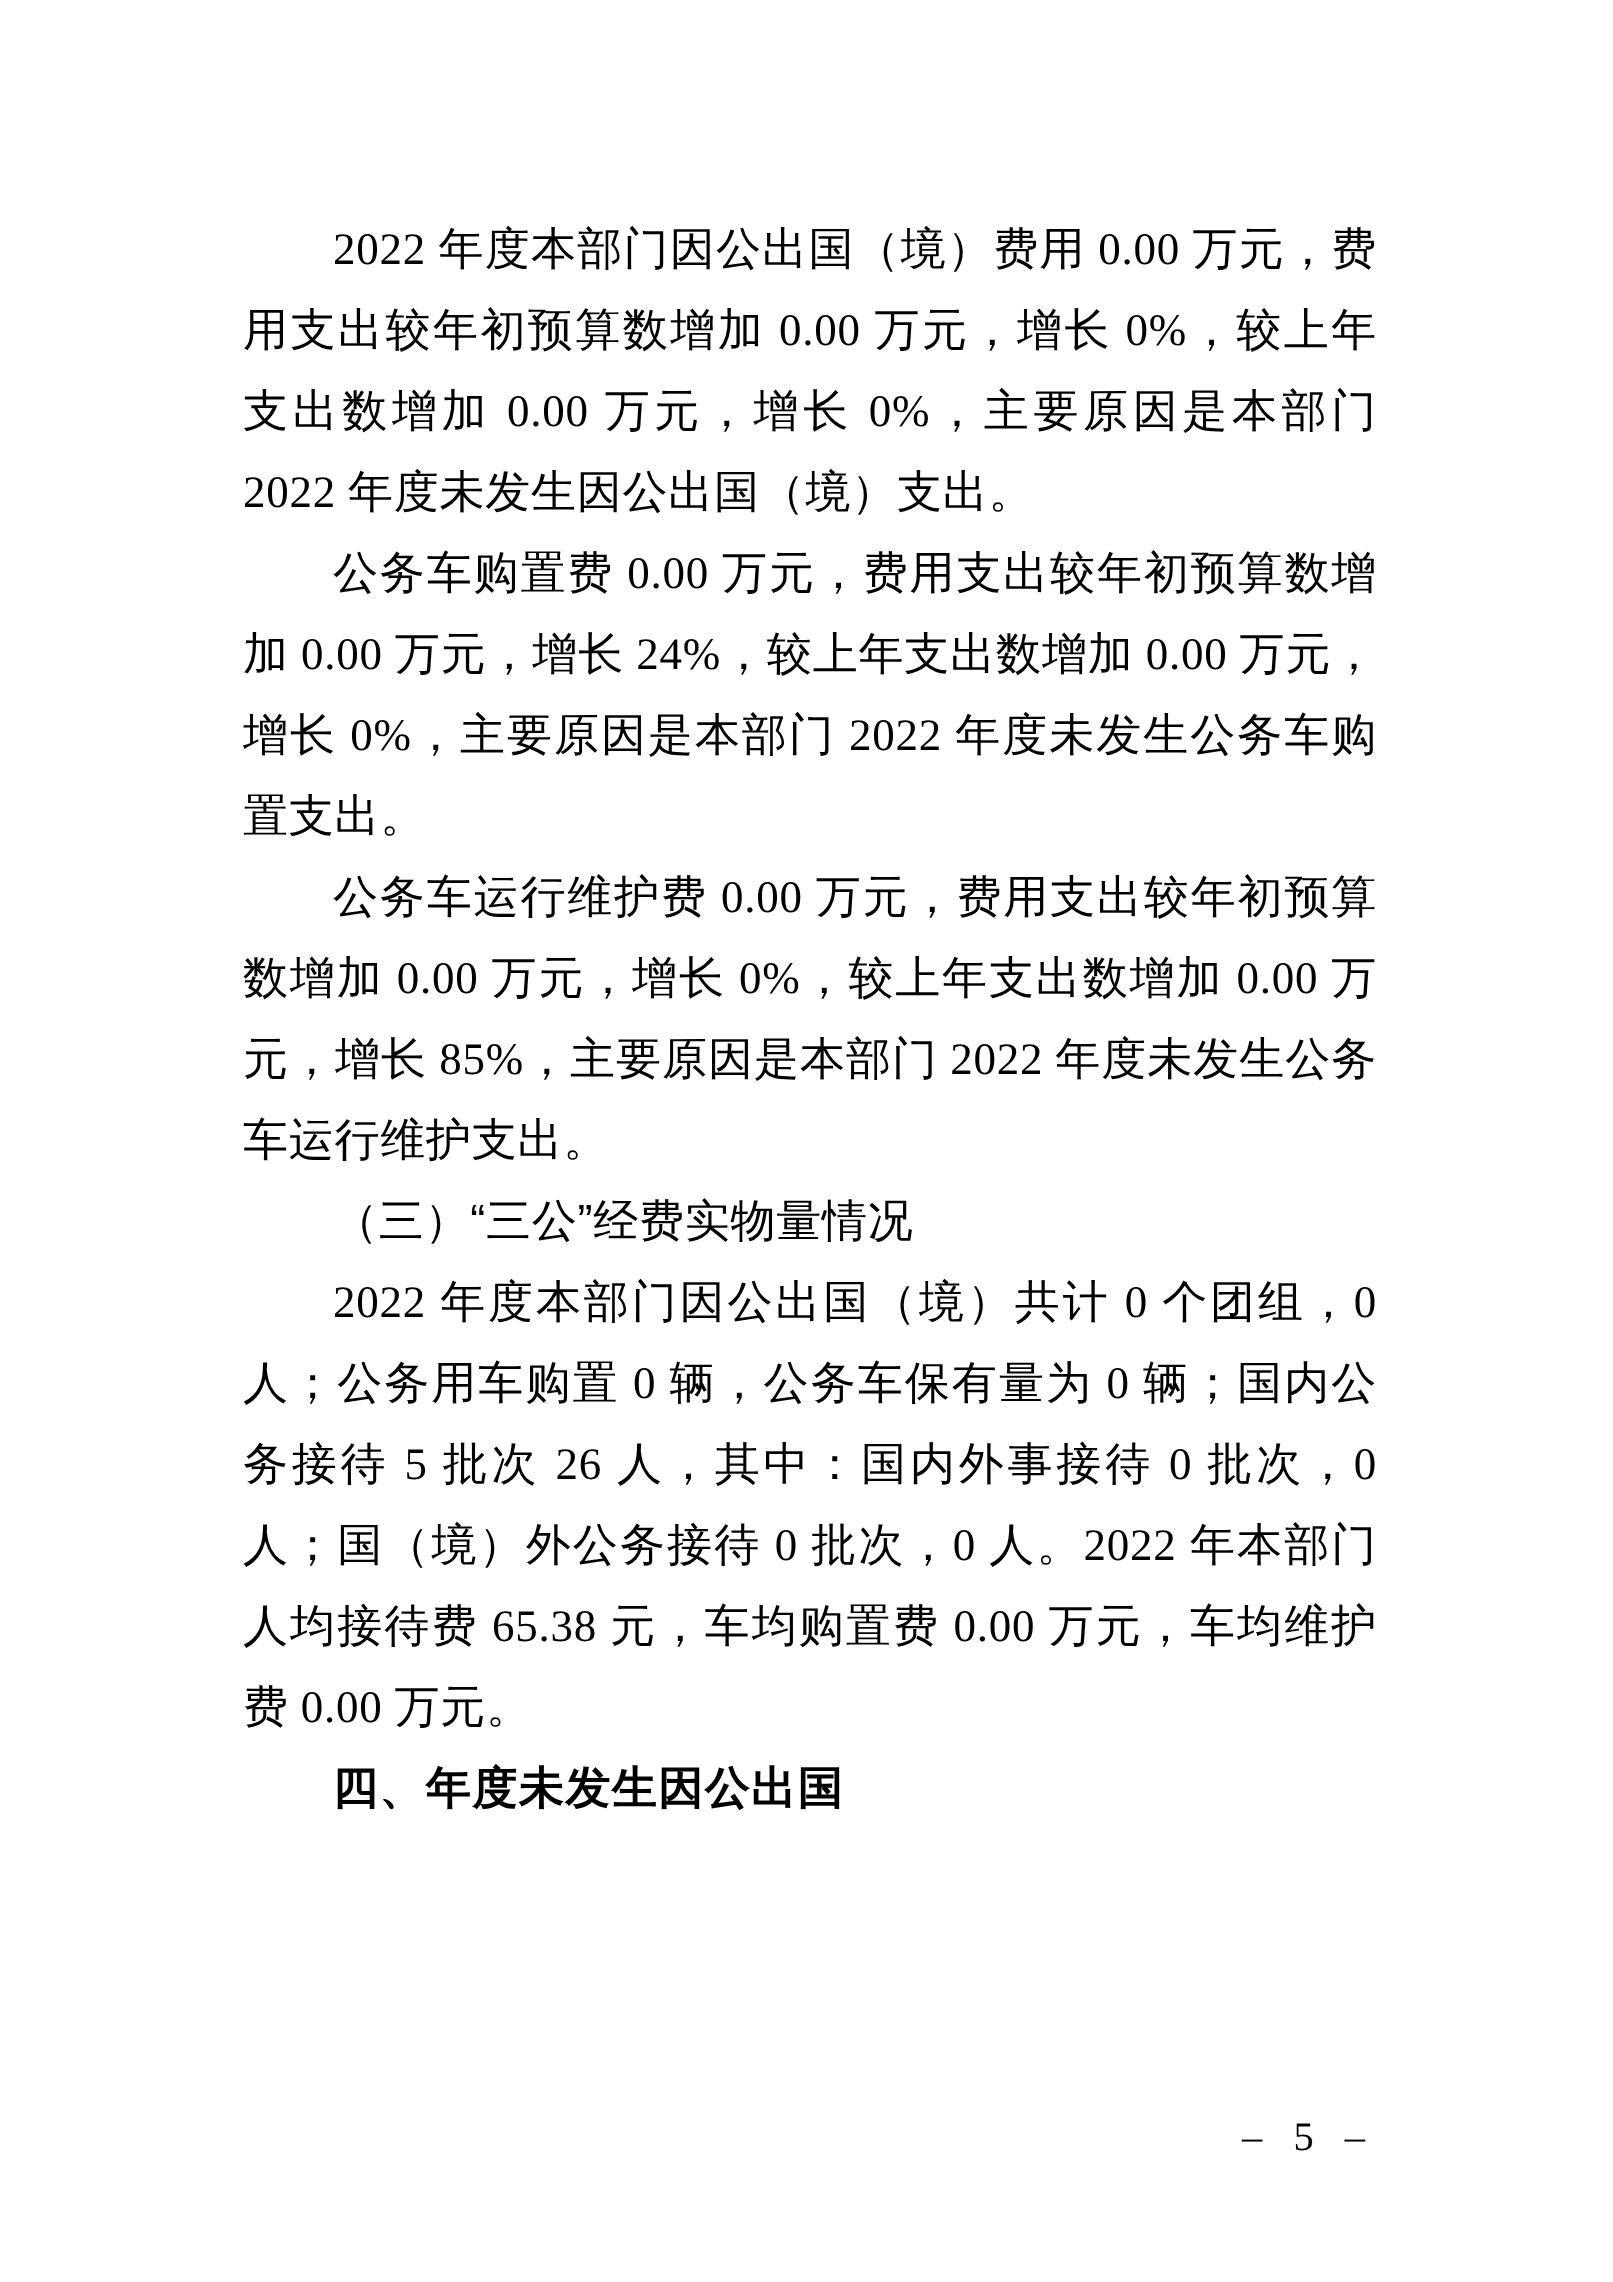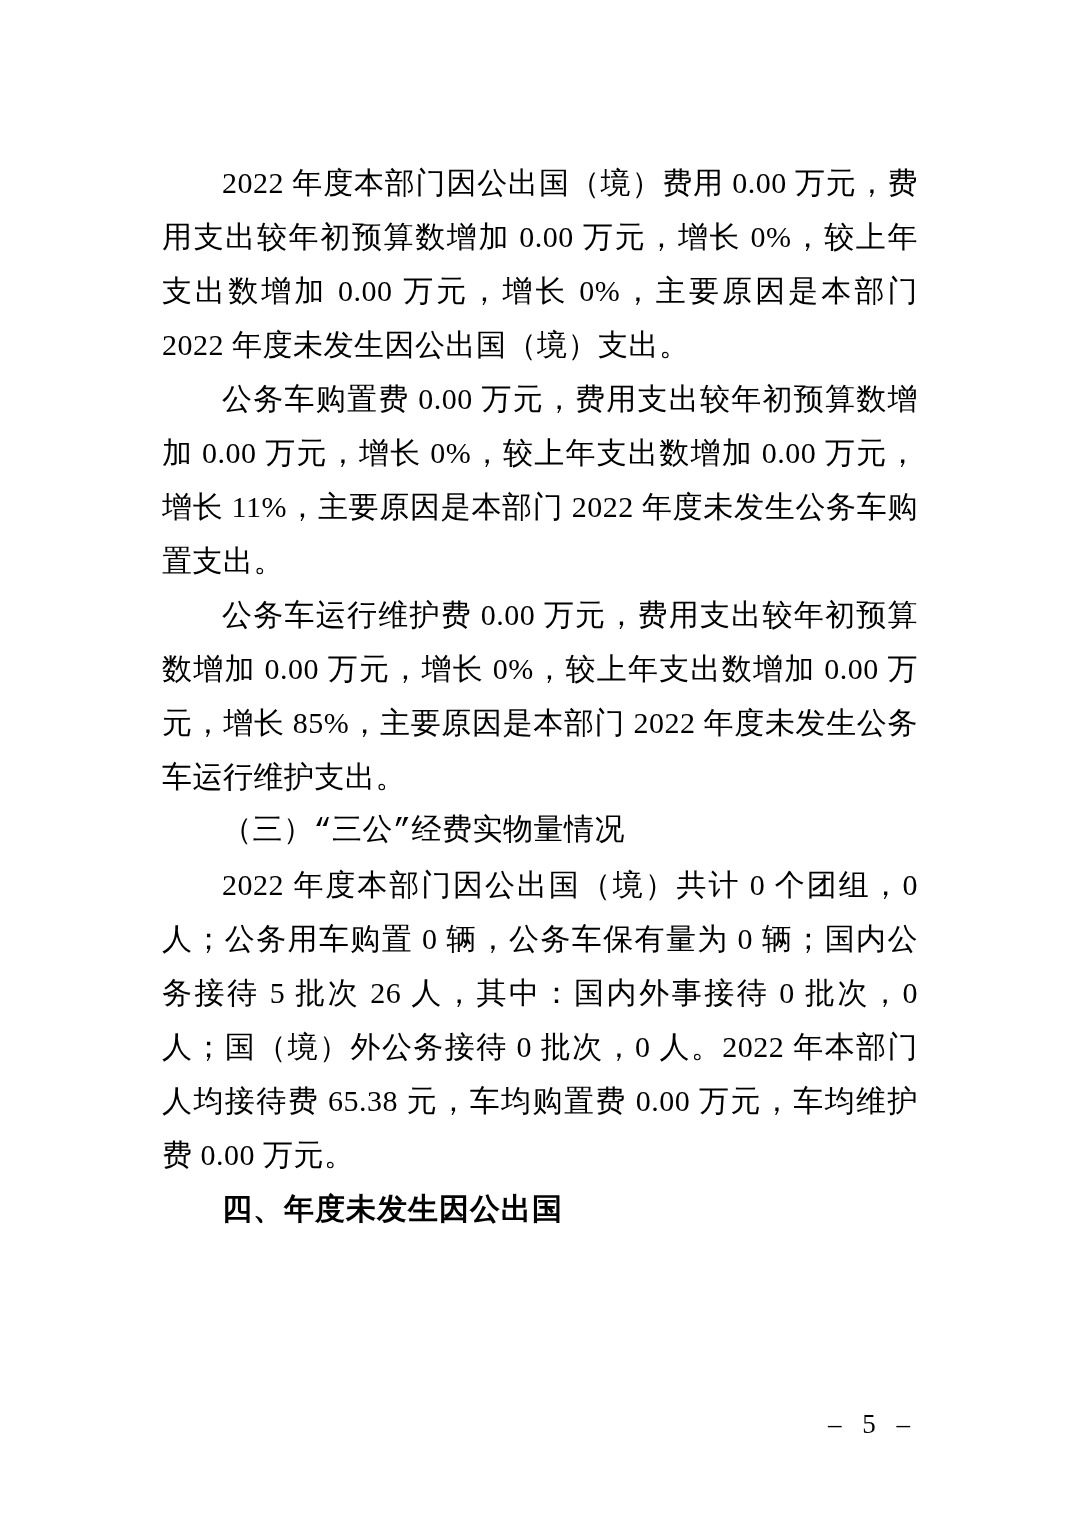--- a/index.html
+++ b/index.html
@@ -12,39 +12,39 @@
     width: 1075px;
     height: 1521px;
     background: #ffffff;
     color: #000000;
     overflow: hidden;
     font-family: "Liberation Serif", "DejaVu Serif", serif;
   }
   .content {
     position: absolute;
     left: 162px;
-    top: 156px;
+    top: 140px;
     width: 756px;
     font-size: 30px;
     line-height: 54px;
     text-align: justify;
     text-justify: inter-character;
     letter-spacing: 0.5px;
   }
   .content p {
     margin: 0;
     padding: 0;
     text-indent: 2em;
   }
   p.body-para {
     font-family: "Liberation Serif", "DejaVu Serif", serif;
     font-weight: normal;
   }
   p.heading-level-3 {
-    font-family: Liberation Mono, monospace;
+    font-family: Liberation Sans, sans-serif;
     font-weight: normal;
   }
   p.heading-level-4 {
     font-family: "Liberation Sans", "DejaVu Sans", sans-serif;
     font-weight: bold;
     letter-spacing: 1px;
   }
   .page-footer {
     position: absolute;
     top: 1406px;
@@ -55,21 +55,21 @@
     letter-spacing: 7px;
     color: #000000;
   }
 </style>
 </head>
 <body>
 
 <div class="page">
   <main class="content">
     <p class="body-para">2022 年度本部门因公出国（境）费用 0.00 万元，费用支出较年初预算数增加 0.00 万元，增长 0%，较上年支出数增加 0.00 万元，增长 0%，主要原因是本部门 2022 年度未发生因公出国（境）支出。</p>
-    <p class="body-para">公务车购置费 0.00 万元，费用支出较年初预算数增加 0.00 万元，增长 0%，较上年支出数增加 0.00 万元，增长 11%，主要原因是本部门 2022 年度未发生公务车购置支出。</p>
+    <p class="body-para">公务车购置费 0.00 万元，费用支出较年初预算数增加 0.00 万元，增长 24%，较上年支出数增加 0.00 万元，增长 0%，主要原因是本部门 2022 年度未发生公务车购置支出。</p>
     <p class="body-para">公务车运行维护费 0.00 万元，费用支出较年初预算数增加 0.00 万元，增长 0%，较上年支出数增加 0.00 万元，增长 85%，主要原因是本部门 2022 年度未发生公务车运行维护支出。</p>
     <p class="heading-level-3">（三）“三公”经费实物量情况</p>
     <p class="body-para">2022 年度本部门因公出国（境）共计 0 个团组，0 人；公务用车购置 0 辆，公务车保有量为 0 辆；国内公务接待 5 批次 26 人，其中：国内外事接待 0 批次，0 人；国（境）外公务接待 0 批次，0 人。2022 年本部门人均接待费 65.38 元，车均购置费 0.00 万元，车均维护费 0.00 万元。</p>
     <p class="heading-level-4">四、年度未发生因公出国</p>
   </main>
 
   <div class="page-footer">– 5 –</div>
 </div>
 
 </body></html>

